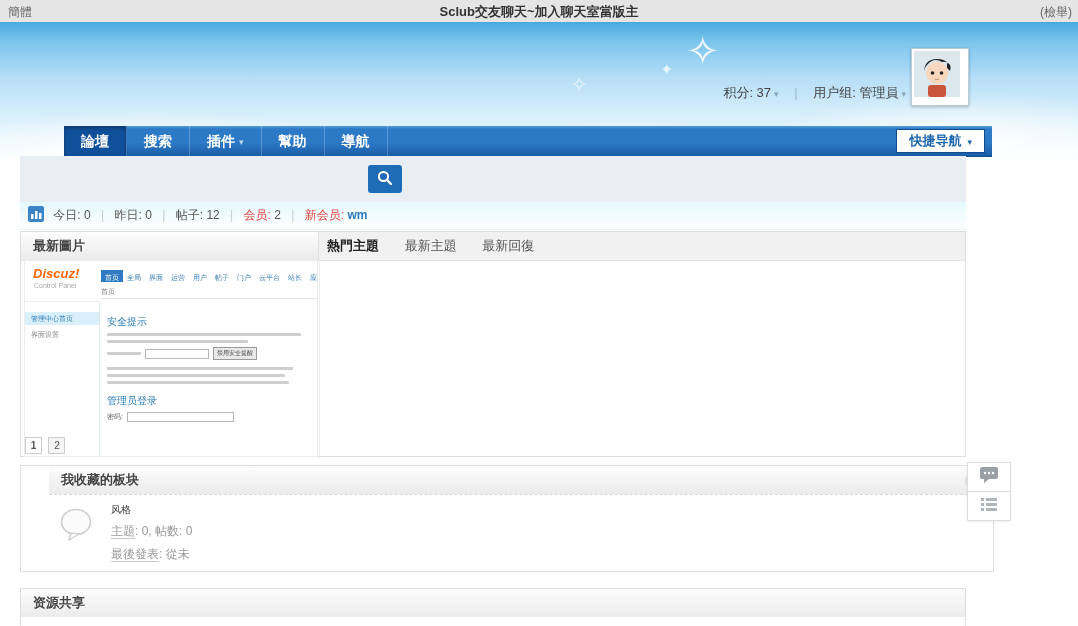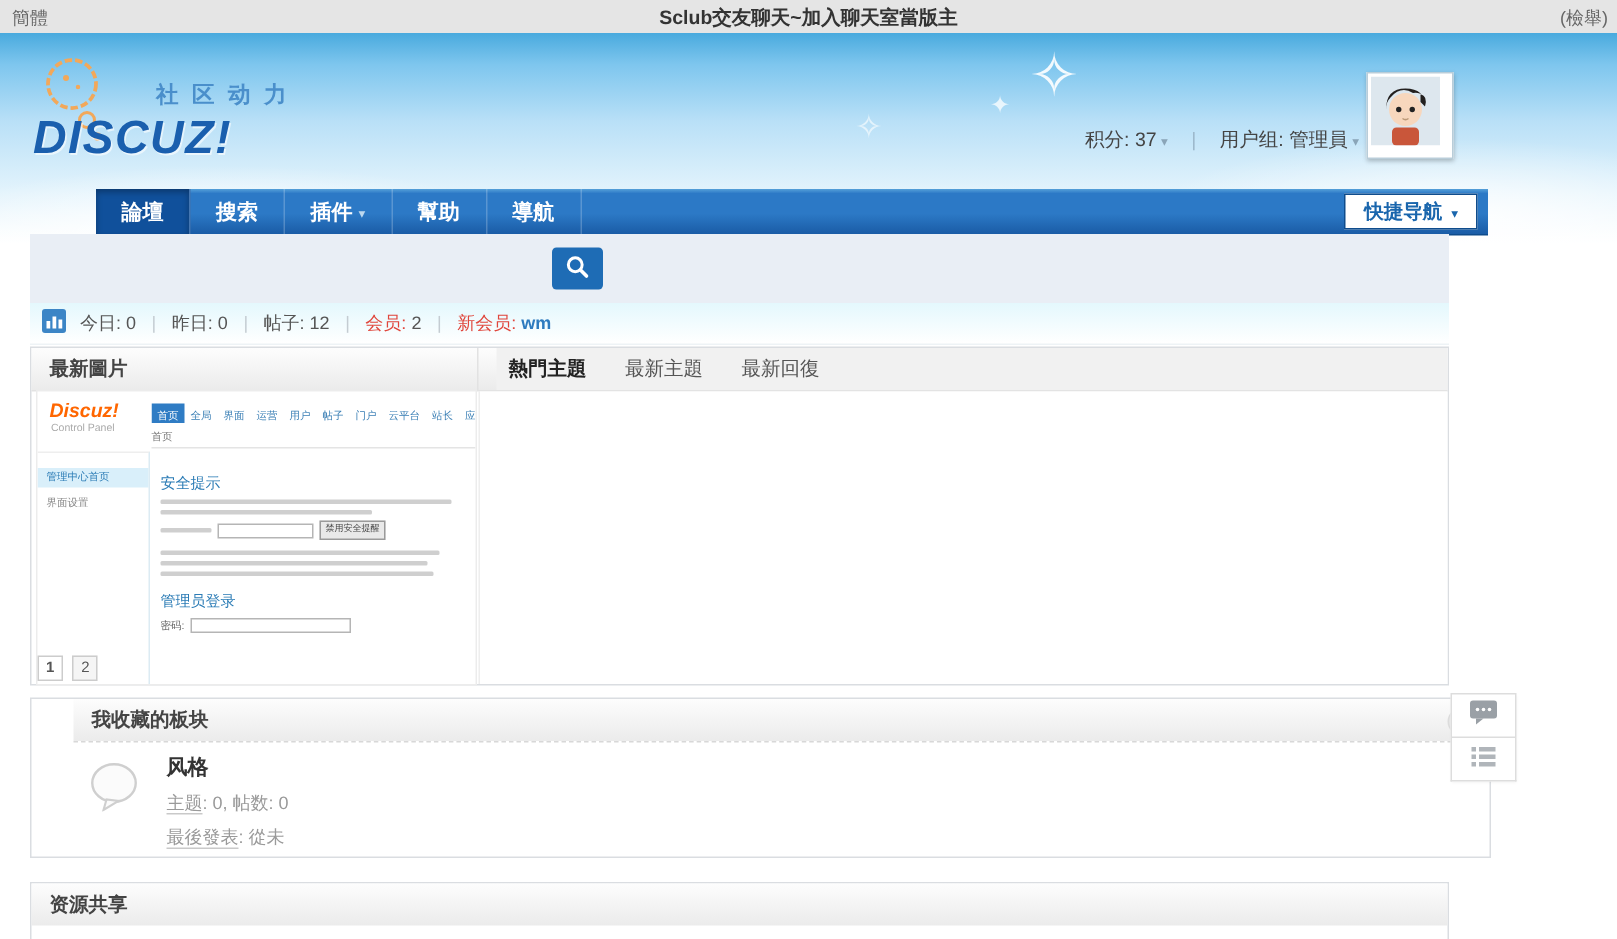--- a/index.html
+++ b/index.html
@@ -79,21 +79,21 @@
   .stats .lnk{color:#2e7bbf;font-weight:bold;}
 
   
   .box{position:absolute;left:20px;width:944px;background:#fff;border:1px solid #dadde1;}
   .shead{height:28px;display:flex;align-items:center;background:linear-gradient(180deg,#fdfdfd,#ebebeb);
          font-size:13px;font-weight:bold;color:#444;}
   .shead .t{padding-left:12px;}
 
   
   .box1{top:231px;height:224px;}
-  .box1 .shead{border-bottom:1px solid #e3e3e3;gap:12px;}
+  .box1 .shead{border-bottom:1px solid #e3e3e3;}
   .b1-left-head{width:297px;border-right:1px solid #e2e2e2;height:28px;line-height:28px;}
   .b1-tabs{flex:1;height:28px;line-height:28px;background:#f1f1f1;padding-left:8px;}
   .b1-tabs .tab{display:inline-block;margin-right:22px;font-weight:normal;color:#555;font-size:13px;cursor:pointer;}
   .b1-tabs .tab.active{font-weight:bold;color:#222;}
   .b1-body{position:relative;height:195px;display:flex;}
   .img-panel{position:relative;width:298px;border-right:1px solid #eee;}
   .tab-panel{flex:1;background:#fff;}
   .pager{position:absolute;left:4px;bottom:2px;}
   .pager .pg{display:inline-block;width:15px;height:15px;line-height:15px;text-align:center;font-size:10px;
              color:#555;background:#f5f5f5;border:1px solid #ccc;margin-right:2px;cursor:pointer;}
@@ -122,21 +122,21 @@
   .th-lbl{font-size:7px;color:#666;margin-right:4px;white-space:nowrap;}
 
   
   .box2{top:465px;height:105px;padding-left:28px;}
   .box2 .shead{position:relative;}
   .collapse{position:absolute;right:10px;top:6px;width:16px;height:16px;border-radius:50%;
             background:#e7e7e7;border:1px solid #dcdcdc;cursor:pointer;}
   .collapse::after{content:"";position:absolute;left:3px;top:7px;width:8px;height:2px;background:#fff;}
   .b2-body{border-top:1px dashed #d8d8d8;padding:8px 12px;position:relative;}
   .ficon{position:absolute;left:10px;top:12px;}
-  .fname{margin-left:50px;font-size:14px;font-weight:bold;color:#333;cursor:pointer;}
+  .fname{margin-left:50px;font-size:10px;font-weight:normal;color:#333;cursor:pointer;}
   .fstat{margin-left:50px;margin-top:6px;font-size:12px;color:#9a9a9a;}
   .fstat .u{border-bottom:1px solid #c9c9c9;cursor:pointer;}
 
   
   .box3{top:588px;height:60px;}
 
   
   .sidebtns{position:absolute;left:967px;top:462px;width:44px;}
   .sbx{width:42px;height:28px;background:#fff;border:1px solid #ddd;display:flex;align-items:center;
        justify-content:center;cursor:pointer;box-shadow:0 1px 2px rgba(0,0,0,.06);}
@@ -155,33 +155,20 @@
 
   <div class="sky">
     <div class="cloud c1"></div>
     <div class="cloud c2"></div>
     <div class="cloud c3"></div>
     <span class="star s1">✧</span>
     <span class="star s2">✦</span>
     <span class="star s3">✧</span>
   </div>
 
-  <div class="logo">
-    <span class="bulb">
-      <svg width="56" height="64" viewBox="0 0 56 64">
-        <circle cx="24" cy="20" r="16" fill="none" stroke="#f2a85a" stroke-width="2.5" stroke-dasharray="5 2"></circle>
-        <circle cx="20" cy="16" r="2" fill="#f2a85a"></circle>
-        <circle cx="28" cy="22" r="1.5" fill="#f2a85a"></circle>
-        <circle cx="34" cy="44" r="5" fill="none" stroke="#f2a85a" stroke-width="2"></circle>
-        <circle cx="41" cy="55" r="2" fill="none" stroke="#f2a85a" stroke-width="1.5"></circle>
-      </svg>
-    </span>
-    <span class="sub">社区动力</span>
-    <span class="main">DISCUZ!</span>
-  </div>
 
 
   <div class="userline2">
     <span><span>积分: 37</span><span class="arr">▾</span></span>
     <span class="sep">|</span>
     <span><span>用户组: 管理員</span><span class="arr">▾</span></span>
   </div>
 
   <div class="avatar">
     <svg width="46" height="46" viewBox="0 0 46 46">

